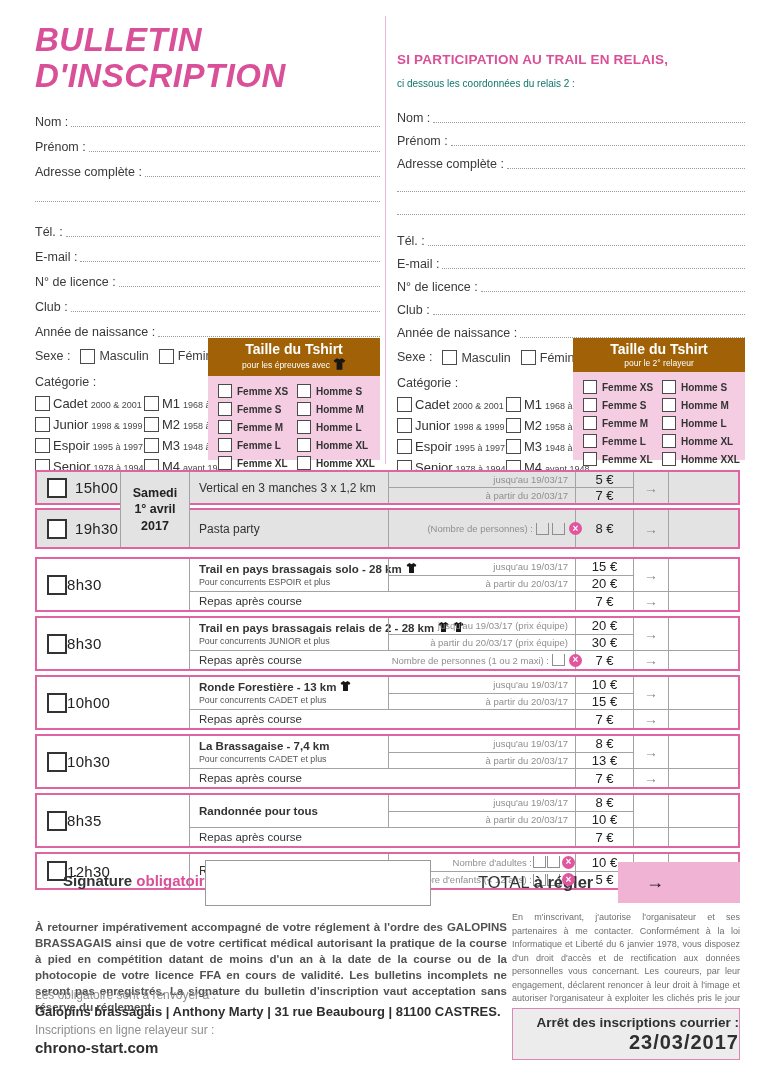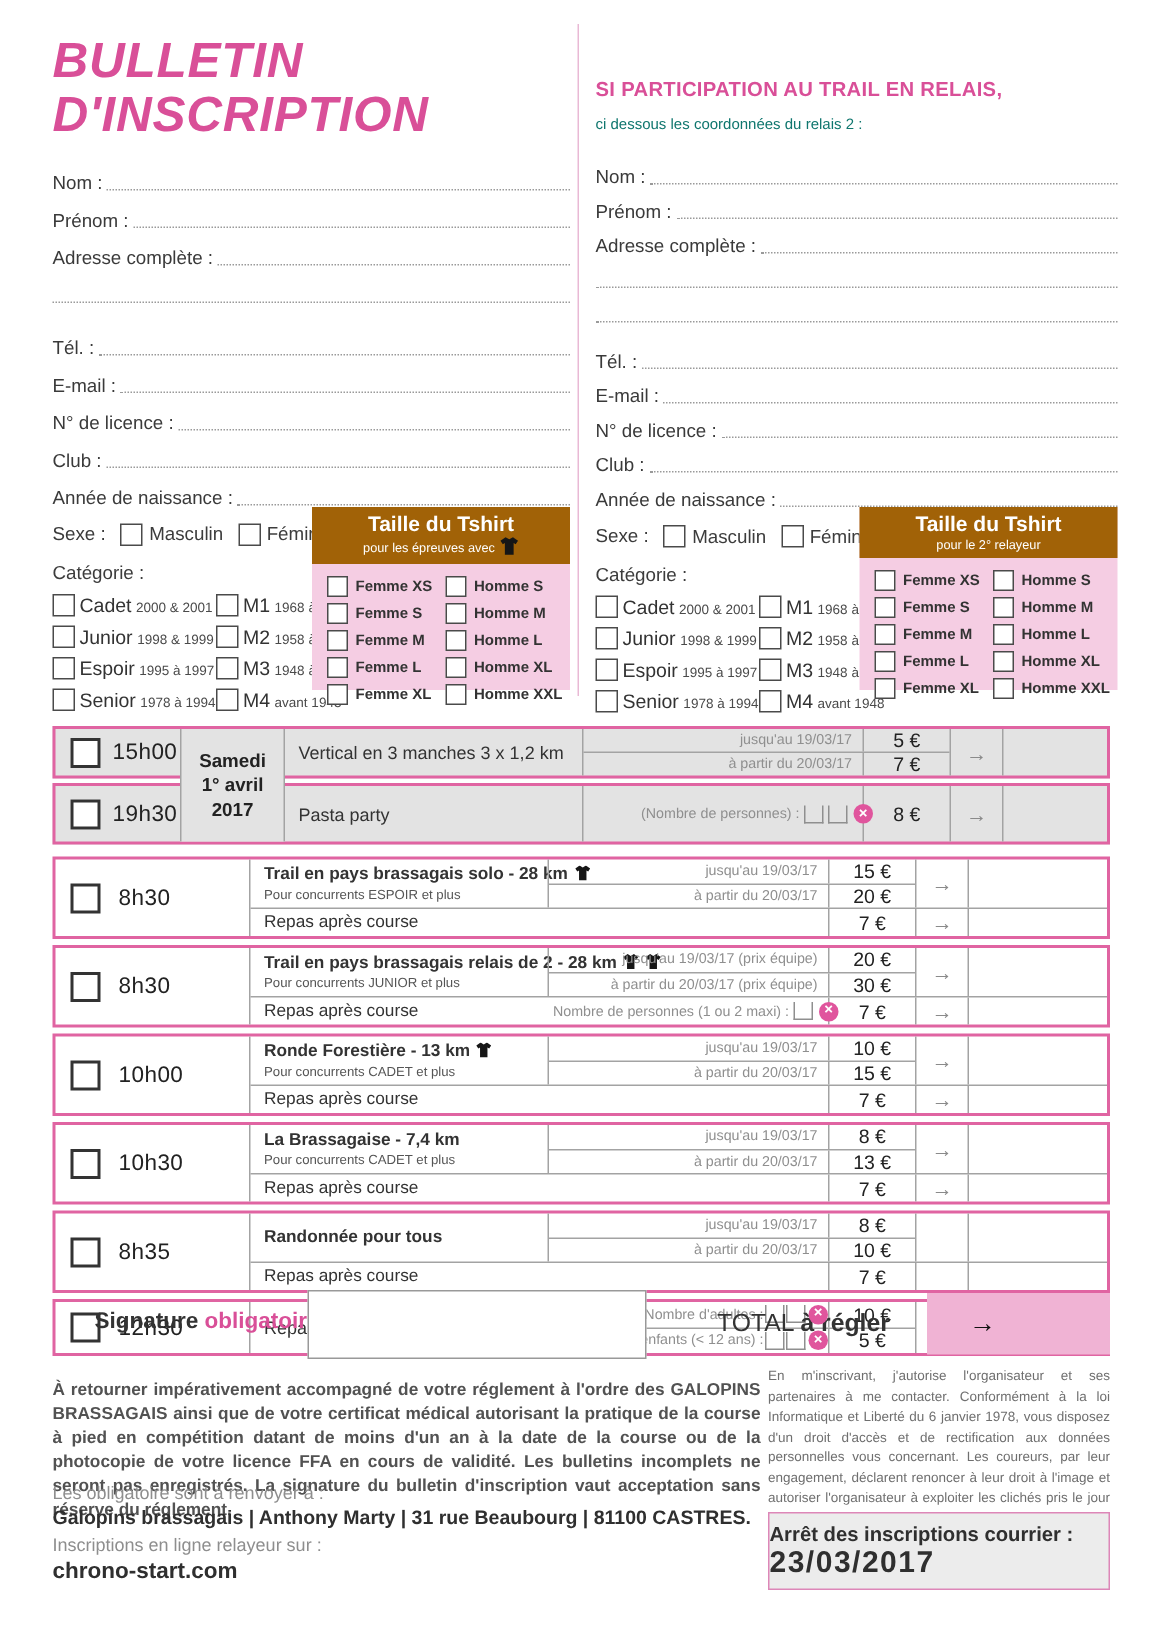--- a/index.html
+++ b/index.html
@@ -43,31 +43,31 @@
   .ttitle{font-size:14px;font-weight:bold;}
   .tsub{font-size:8.5px;display:flex;align-items:center;justify-content:center;gap:3px;margin-top:1px;}
   .tbody{display:flex;padding:8px 4px 0 10px;border-radius:25px;}
   .tcol{flex:1;display:flex;flex-direction:column;gap:4px;}
   .trow{display:flex;align-items:center;font-size:10px;font-weight:bold;color:#333;}
   .trow .cb{width:12px;height:12px;margin-right:5px;}
   .tsvg{width:13px;height:12px;}
   .tsvg path{fill:#161616;}
 
   
-  .table{position:absolute;left:35px;top:484px;width:705px;}
+  .table{position:absolute;left:35px;top:470px;width:705px;}
   .tg{display:flex;border:2px solid var(--pborder);background:#fff;box-sizing:border-box;margin-bottom:4px;}
   .tg.gray{background:var(--grayrow);}
   .block12{position:relative;margin-bottom:8px;}
   .block12 .tg{margin-bottom:0;}
   .block12 .tg + .tg{margin-top:3px;}
   .dateov{position:absolute;left:85px;top:2px;bottom:2px;width:70px;background:var(--grayrow);
           border-left:1px solid var(--gline);border-right:1px solid var(--gline);box-sizing:border-box;
           display:flex;flex-direction:column;align-items:center;justify-content:center;
           font-size:12.5px;font-weight:bold;color:#222;line-height:1.3;z-index:3;}
-  .ctime{width:130px;flex:none;display:flex;align-items:center;gap:12px;padding-left:10px;
+  .ctime{width:153px;flex:none;display:flex;align-items:center;padding-left:10px;
          box-sizing:border-box;border-right:1px solid var(--gline);}
   .ctime.narrow{width:83px;border-right:none;gap:8px;}
   .datespace{width:70px;flex:none;}
   .time{font-size:15px;color:#222;letter-spacing:.3px;}
   .cbL{width:16px;height:16px;border:2px solid #333;background:#fff;flex:none;}
   .rightpart{flex:1;display:flex;flex-direction:column;}
   .mainrow{display:flex;height:32px;}
   .block12 .mainrow{height:37px;}
   .row28{height:28px;}
   .row34{height:34px;}
@@ -108,21 +108,21 @@
   .legalL{position:absolute;left:35px;top:907px;width:472px;font-size:11.5px;font-weight:bold;
           color:#525252;line-height:1.4;text-align:justify;}
   .send{position:absolute;left:35px;top:988px;width:472px;}
   .s1,.s3{font-size:12px;color:#8e8e8e;margin-bottom:2px;}
   .s2{font-size:13px;font-weight:bold;color:#2f2f2f;margin-bottom:4px;}
   .s4{font-size:15px;font-weight:bold;color:#2f2f2f;}
   .legalR{position:absolute;left:512px;top:902px;width:228px;font-size:9px;color:#6f6f6f;
           line-height:1.5;text-align:justify;}
   .deadline{position:absolute;left:512px;top:1008px;width:228px;height:52px;background:#ececec;
             border:1px solid #dd87b8;box-sizing:border-box;display:flex;flex-direction:column;
-            align-items:flex-start;justify-content:center;}
+            align-items:flex-end;justify-content:center;}
   .dl1{font-size:13.5px;font-weight:bold;color:#2f2f2f;}
   .dl2{font-size:20px;font-weight:bold;color:#2f2f2f;letter-spacing:1px;margin-top:1px;}
 </style>
 </head>
 <body>
 
 <div class="page">
 
   <div class="vdiv"></div>
 

